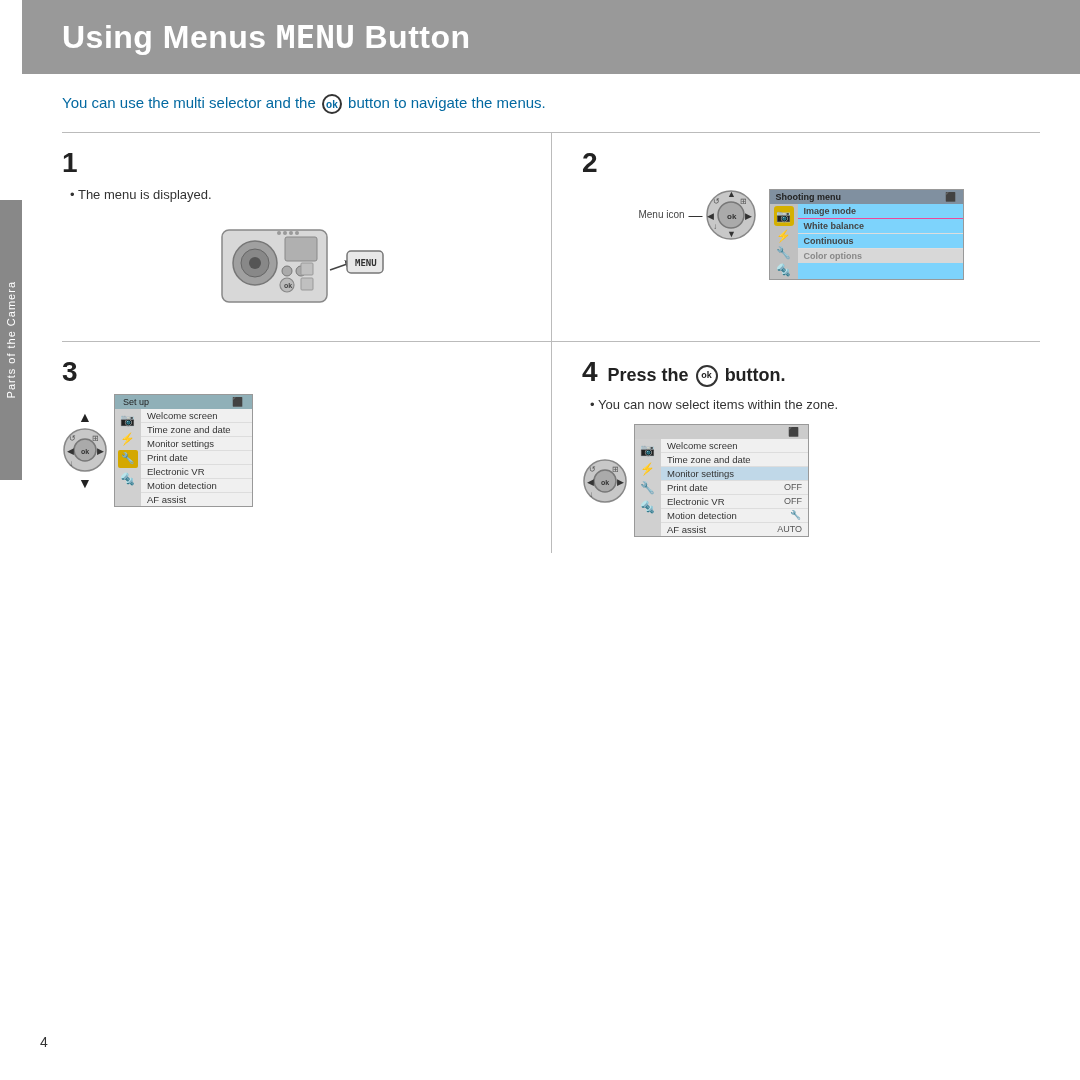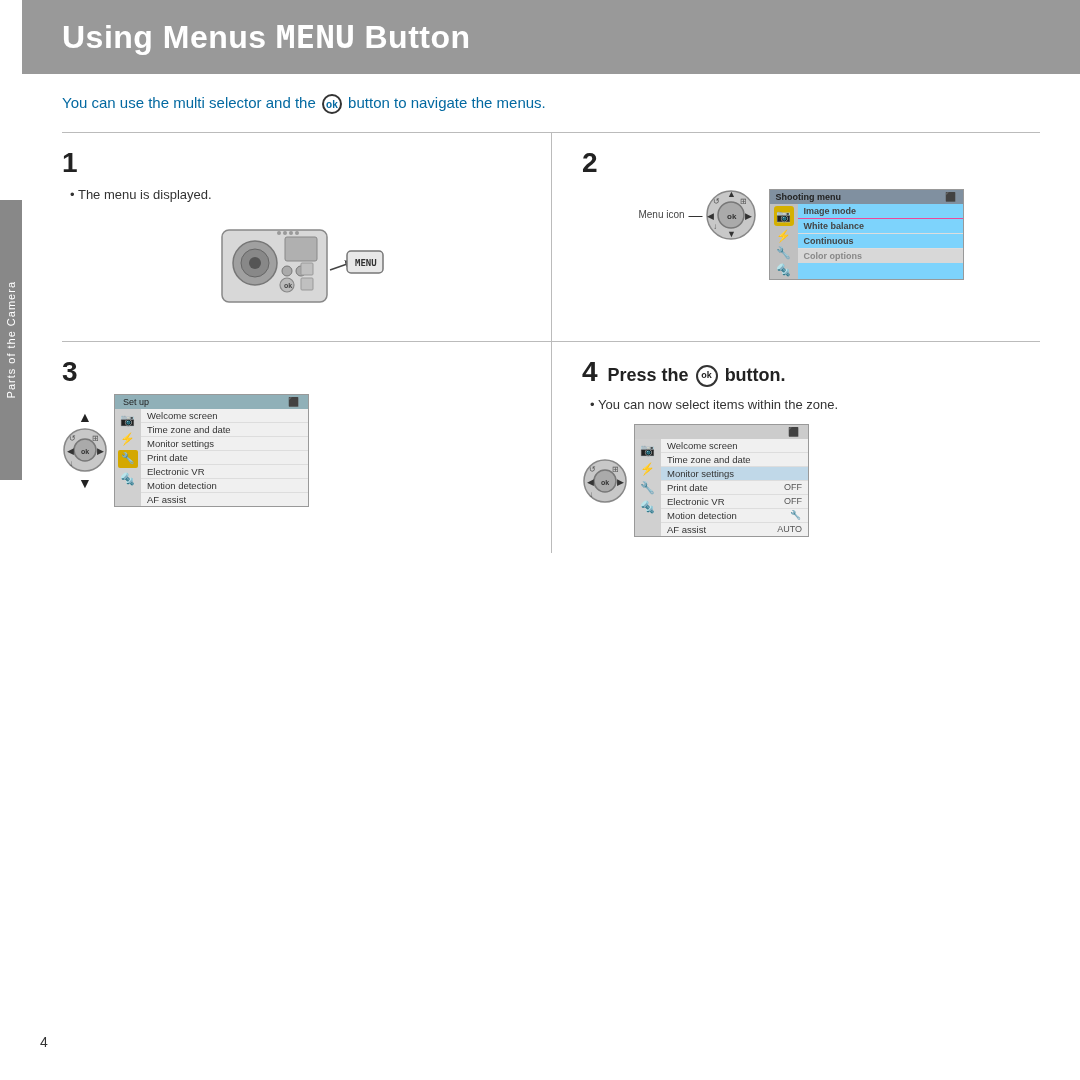--- a/index.html
+++ b/index.html
@@ -302,21 +302,21 @@
                 <text x="35" y="27" font-size="9" fill="#333">▶</text>
                 <text x="7" y="14" font-size="8" fill="#555">↺</text>
                 <text x="30" y="14" font-size="8" fill="#555">⊞</text>
                 <text x="7" y="39" font-size="8" fill="#555">↓</text>
               </svg>
             </div>
           </div>
           <div style="font-size:14px; color:#222; margin-top:2px;">▼</div>
         </div>
 
-        <div style="border:1.5px solid #999; background:#f0f0f0; font-size:9.5px; width:195px;">
+        <div style="border:1.5px solid #999; background:#f0f0f0; font-size:9.5px; width:139px;">
           <div style="background:#90b0b8; padding:2px 8px; display:flex; justify-content:space-between; font-size:9px;">
             <span>Set up</span>
             <span>⬛</span>
           </div>
           <div style="display:flex;">
             <div style="width:26px; background:#d0d0d0; display:flex; flex-direction:column; align-items:center; padding:2px 0; gap:1px;">
               <div style="font-size:12px; color:#888; height:18px; display:flex; align-items:center;">📷</div>
               <div style="font-size:12px; color:#888; height:18px; display:flex; align-items:center;">⚡</div>
               <div style="width:20px; height:18px; background:#d4a800; border-radius:2px; display:flex; align-items:center; justify-content:center; margin:1px 0;">
                 <span style="font-size:11px; color:#fff;">🔧</span>

